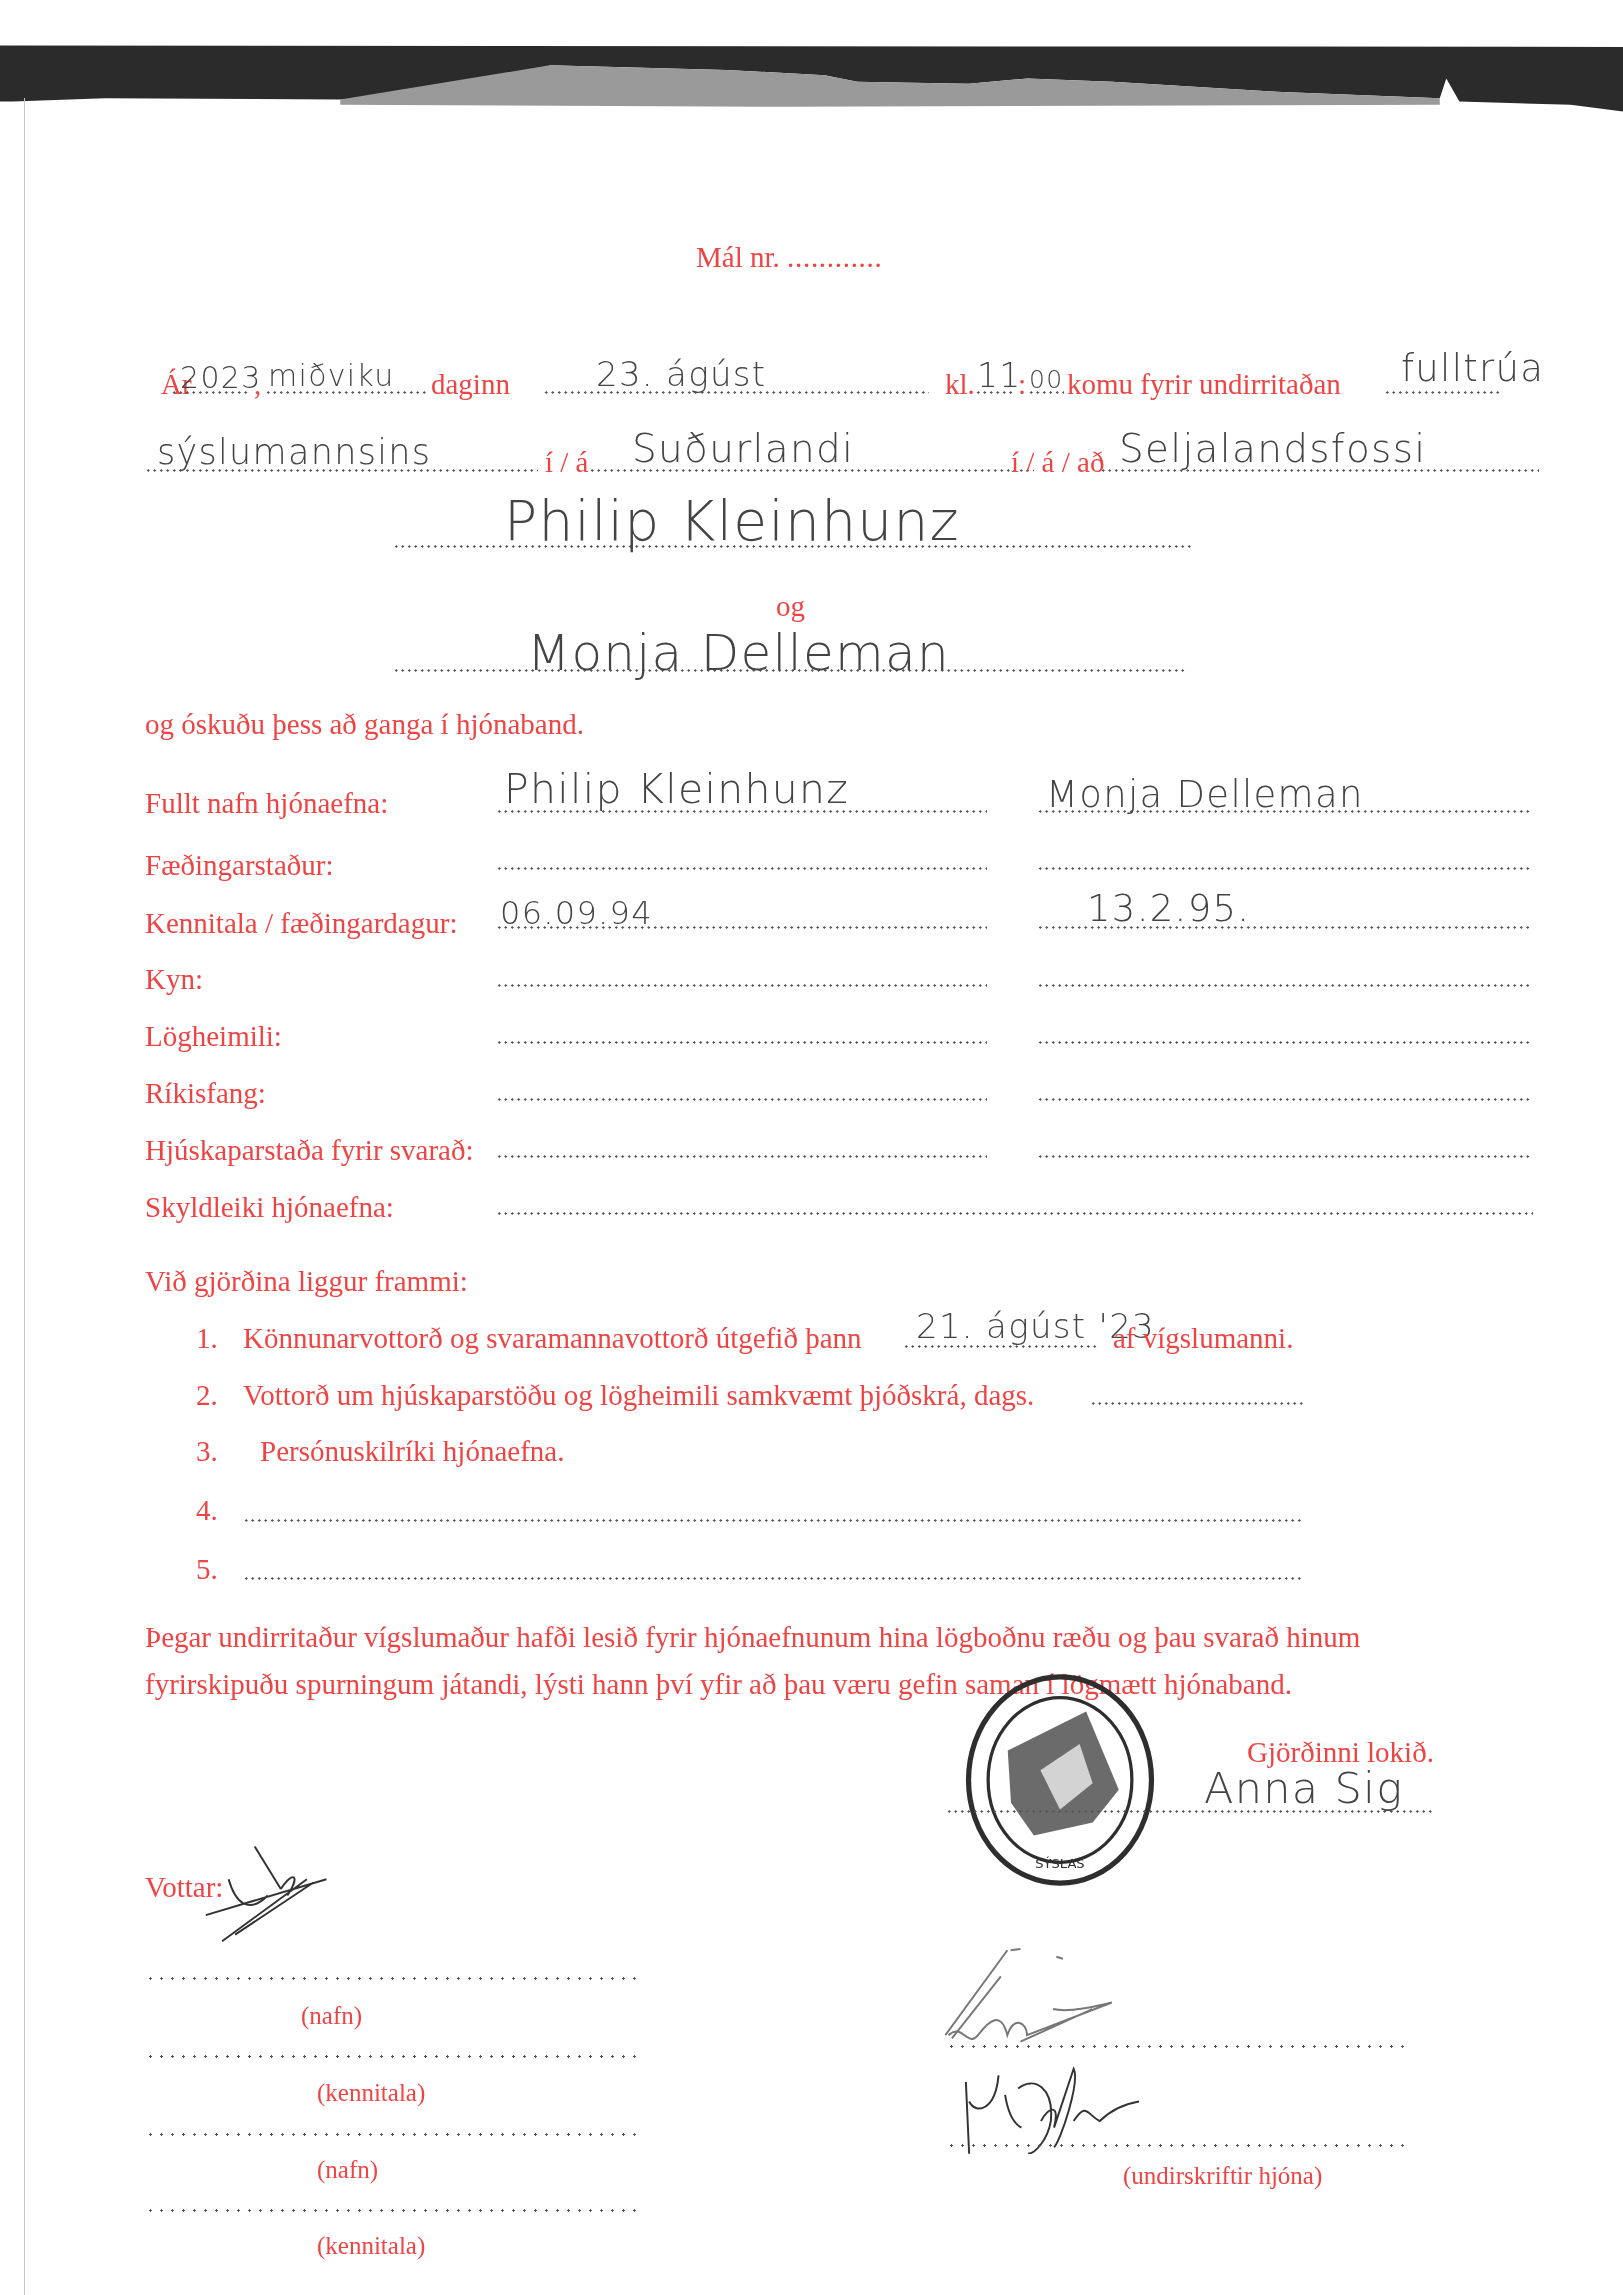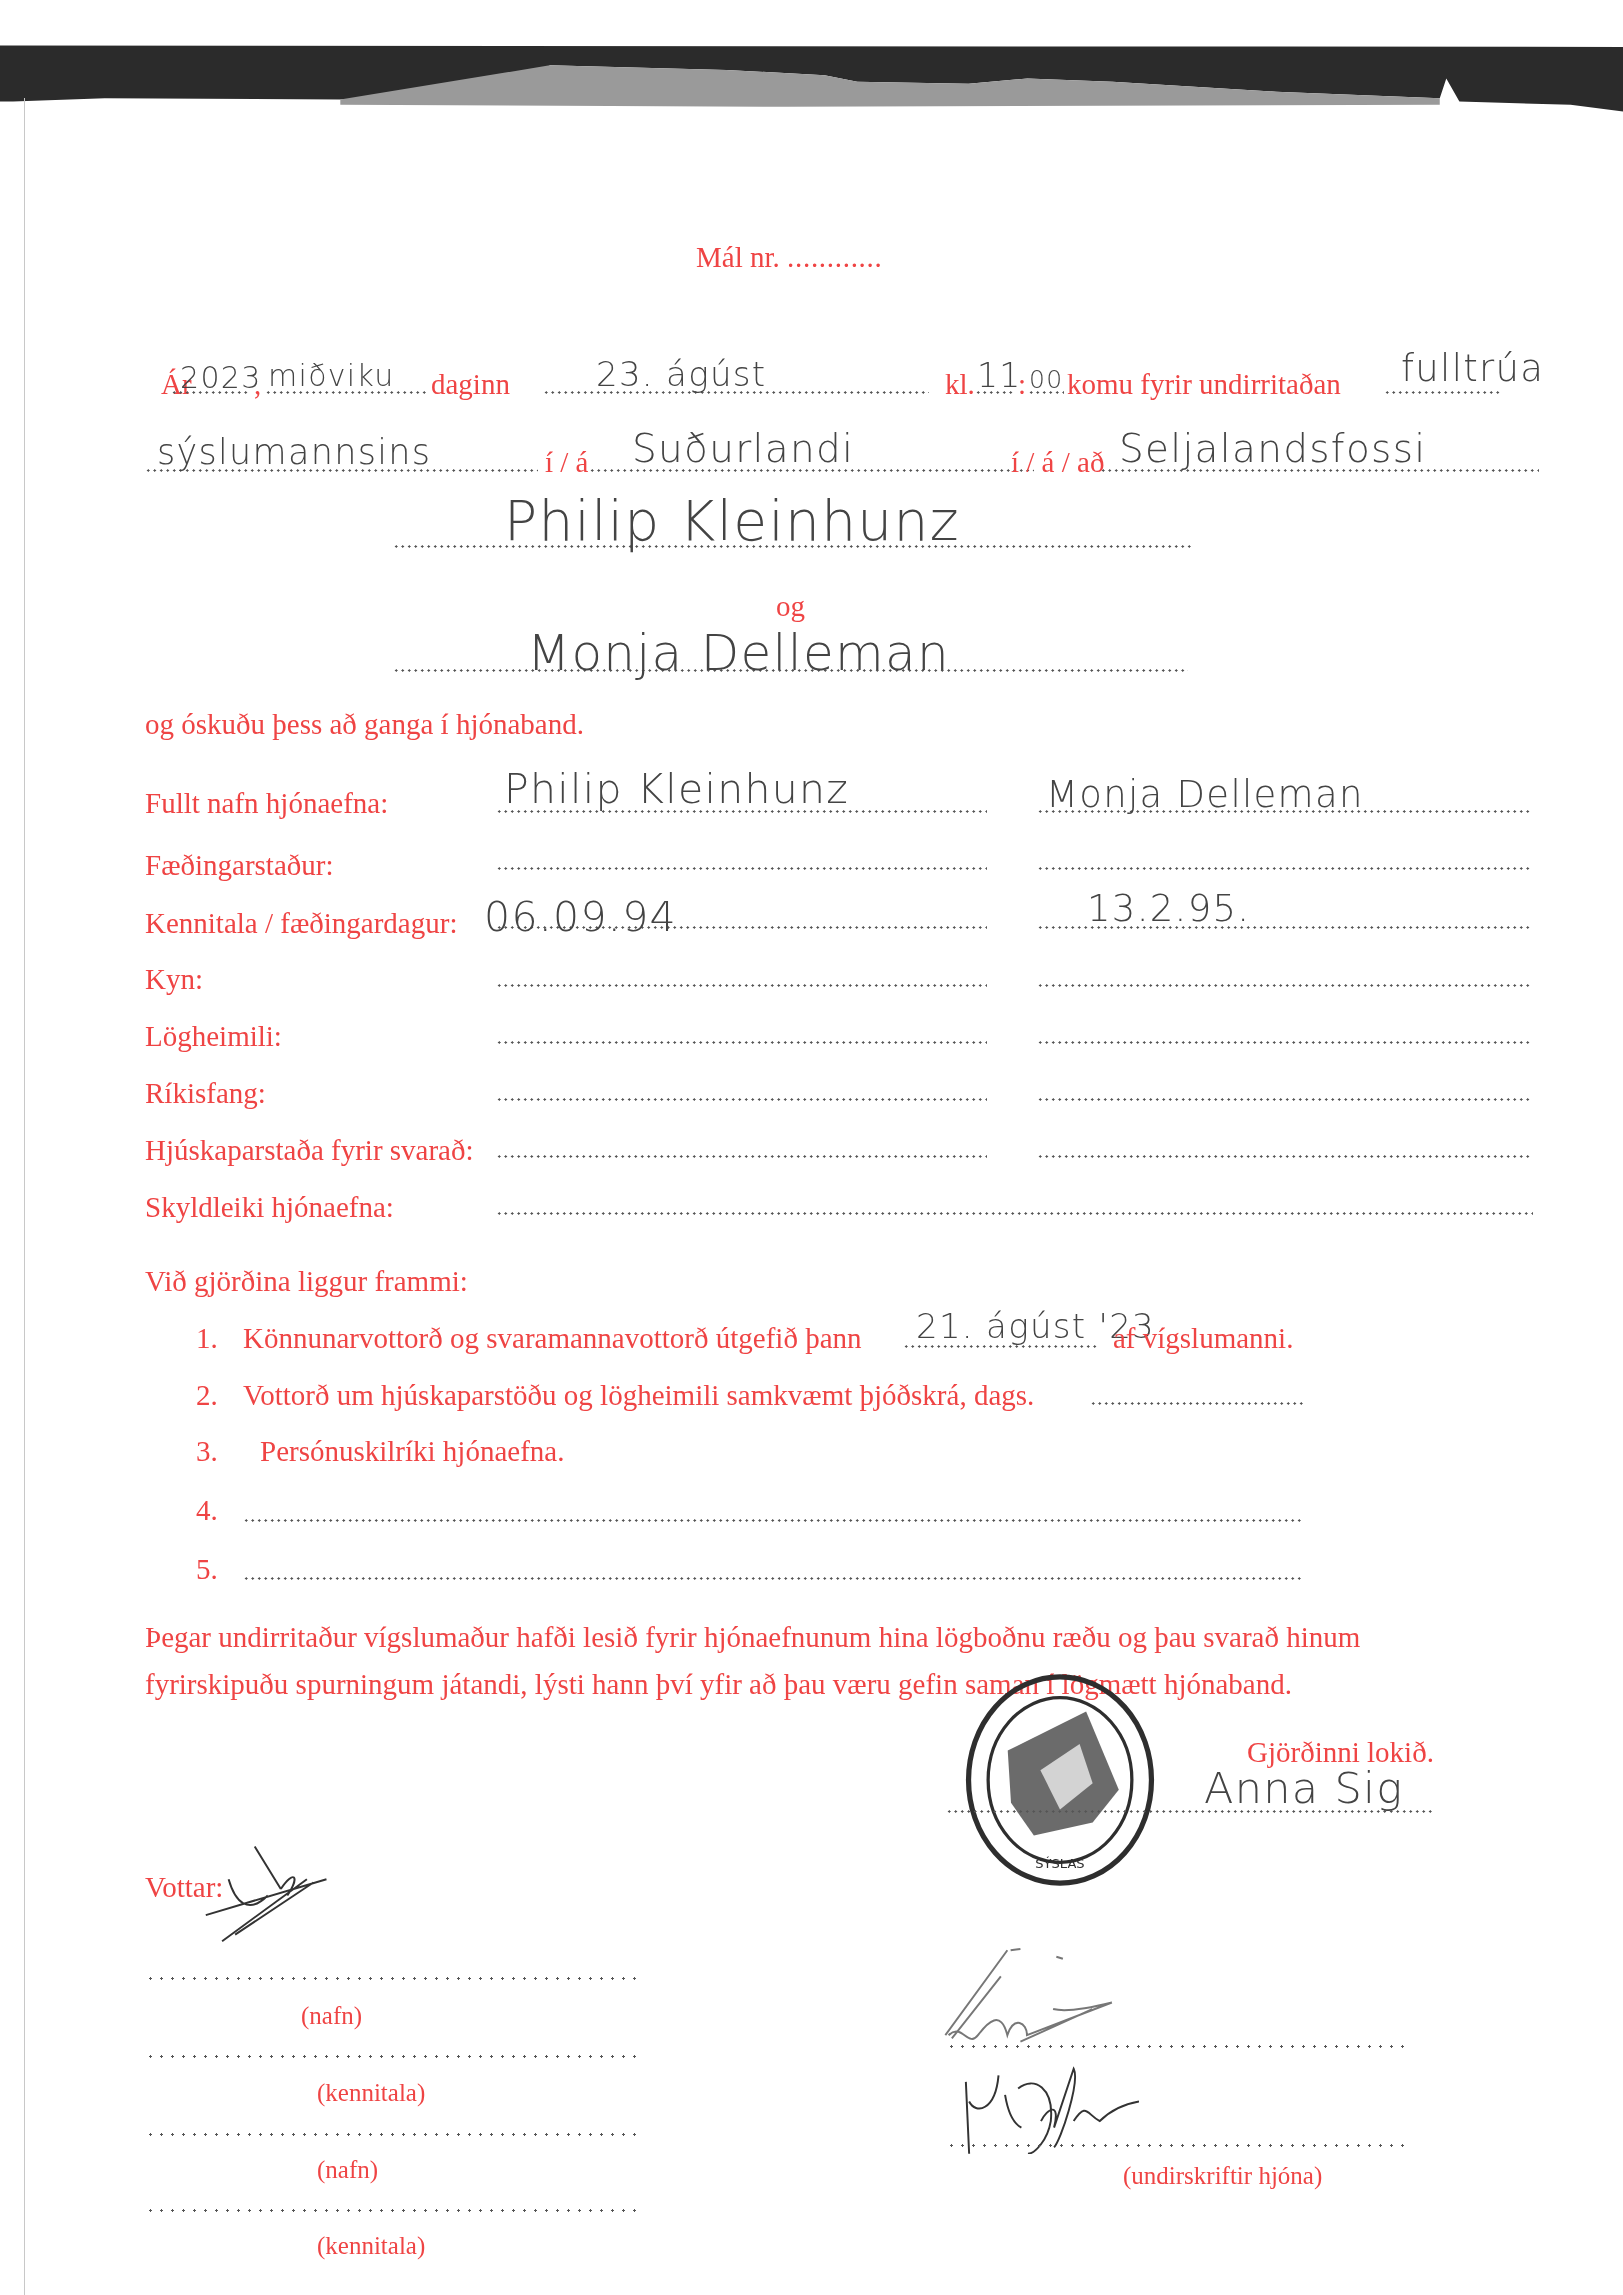--- a/index.html
+++ b/index.html
@@ -72,21 +72,21 @@
 <div class="hw" style="left:504px; top:769px; font-size:41px;">Philip Kleinhunz</div>
 <div class="hw" style="left:1046px; top:776px; font-size:37px;">Monja Delleman</div>
 
 <div class="t" style="left:145px; top:851px;">Fæðingarstaður:</div>
 <div class="dots" style="left:496px; top:867px; width:491px;"></div>
 <div class="dots" style="left:1037px; top:867px; width:494px;"></div>
 
 <div class="t" style="left:145px; top:909px;">Kennitala / fæðingardagur:</div>
 <div class="dots" style="left:496px; top:926px; width:491px;"></div>
 <div class="dots" style="left:1037px; top:926px; width:494px;"></div>
-<div class="hw" style="left:484px; top:897px; font-size:41px;">06.09.94</div>
+<div class="hw" style="left:500px; top:897px; font-size:32px;">06.09.94</div>
 <div class="hw" style="left:1087px; top:890px; font-size:37px;">13.2.95.</div>
 
 <div class="t" style="left:145px; top:965px;">Kyn:</div>
 <div class="dots" style="left:496px; top:984px; width:491px;"></div>
 <div class="dots" style="left:1037px; top:984px; width:494px;"></div>
 
 <div class="t" style="left:145px; top:1022px;">Lögheimili:</div>
 <div class="dots" style="left:496px; top:1041px; width:491px;"></div>
 <div class="dots" style="left:1037px; top:1041px; width:494px;"></div>
 

